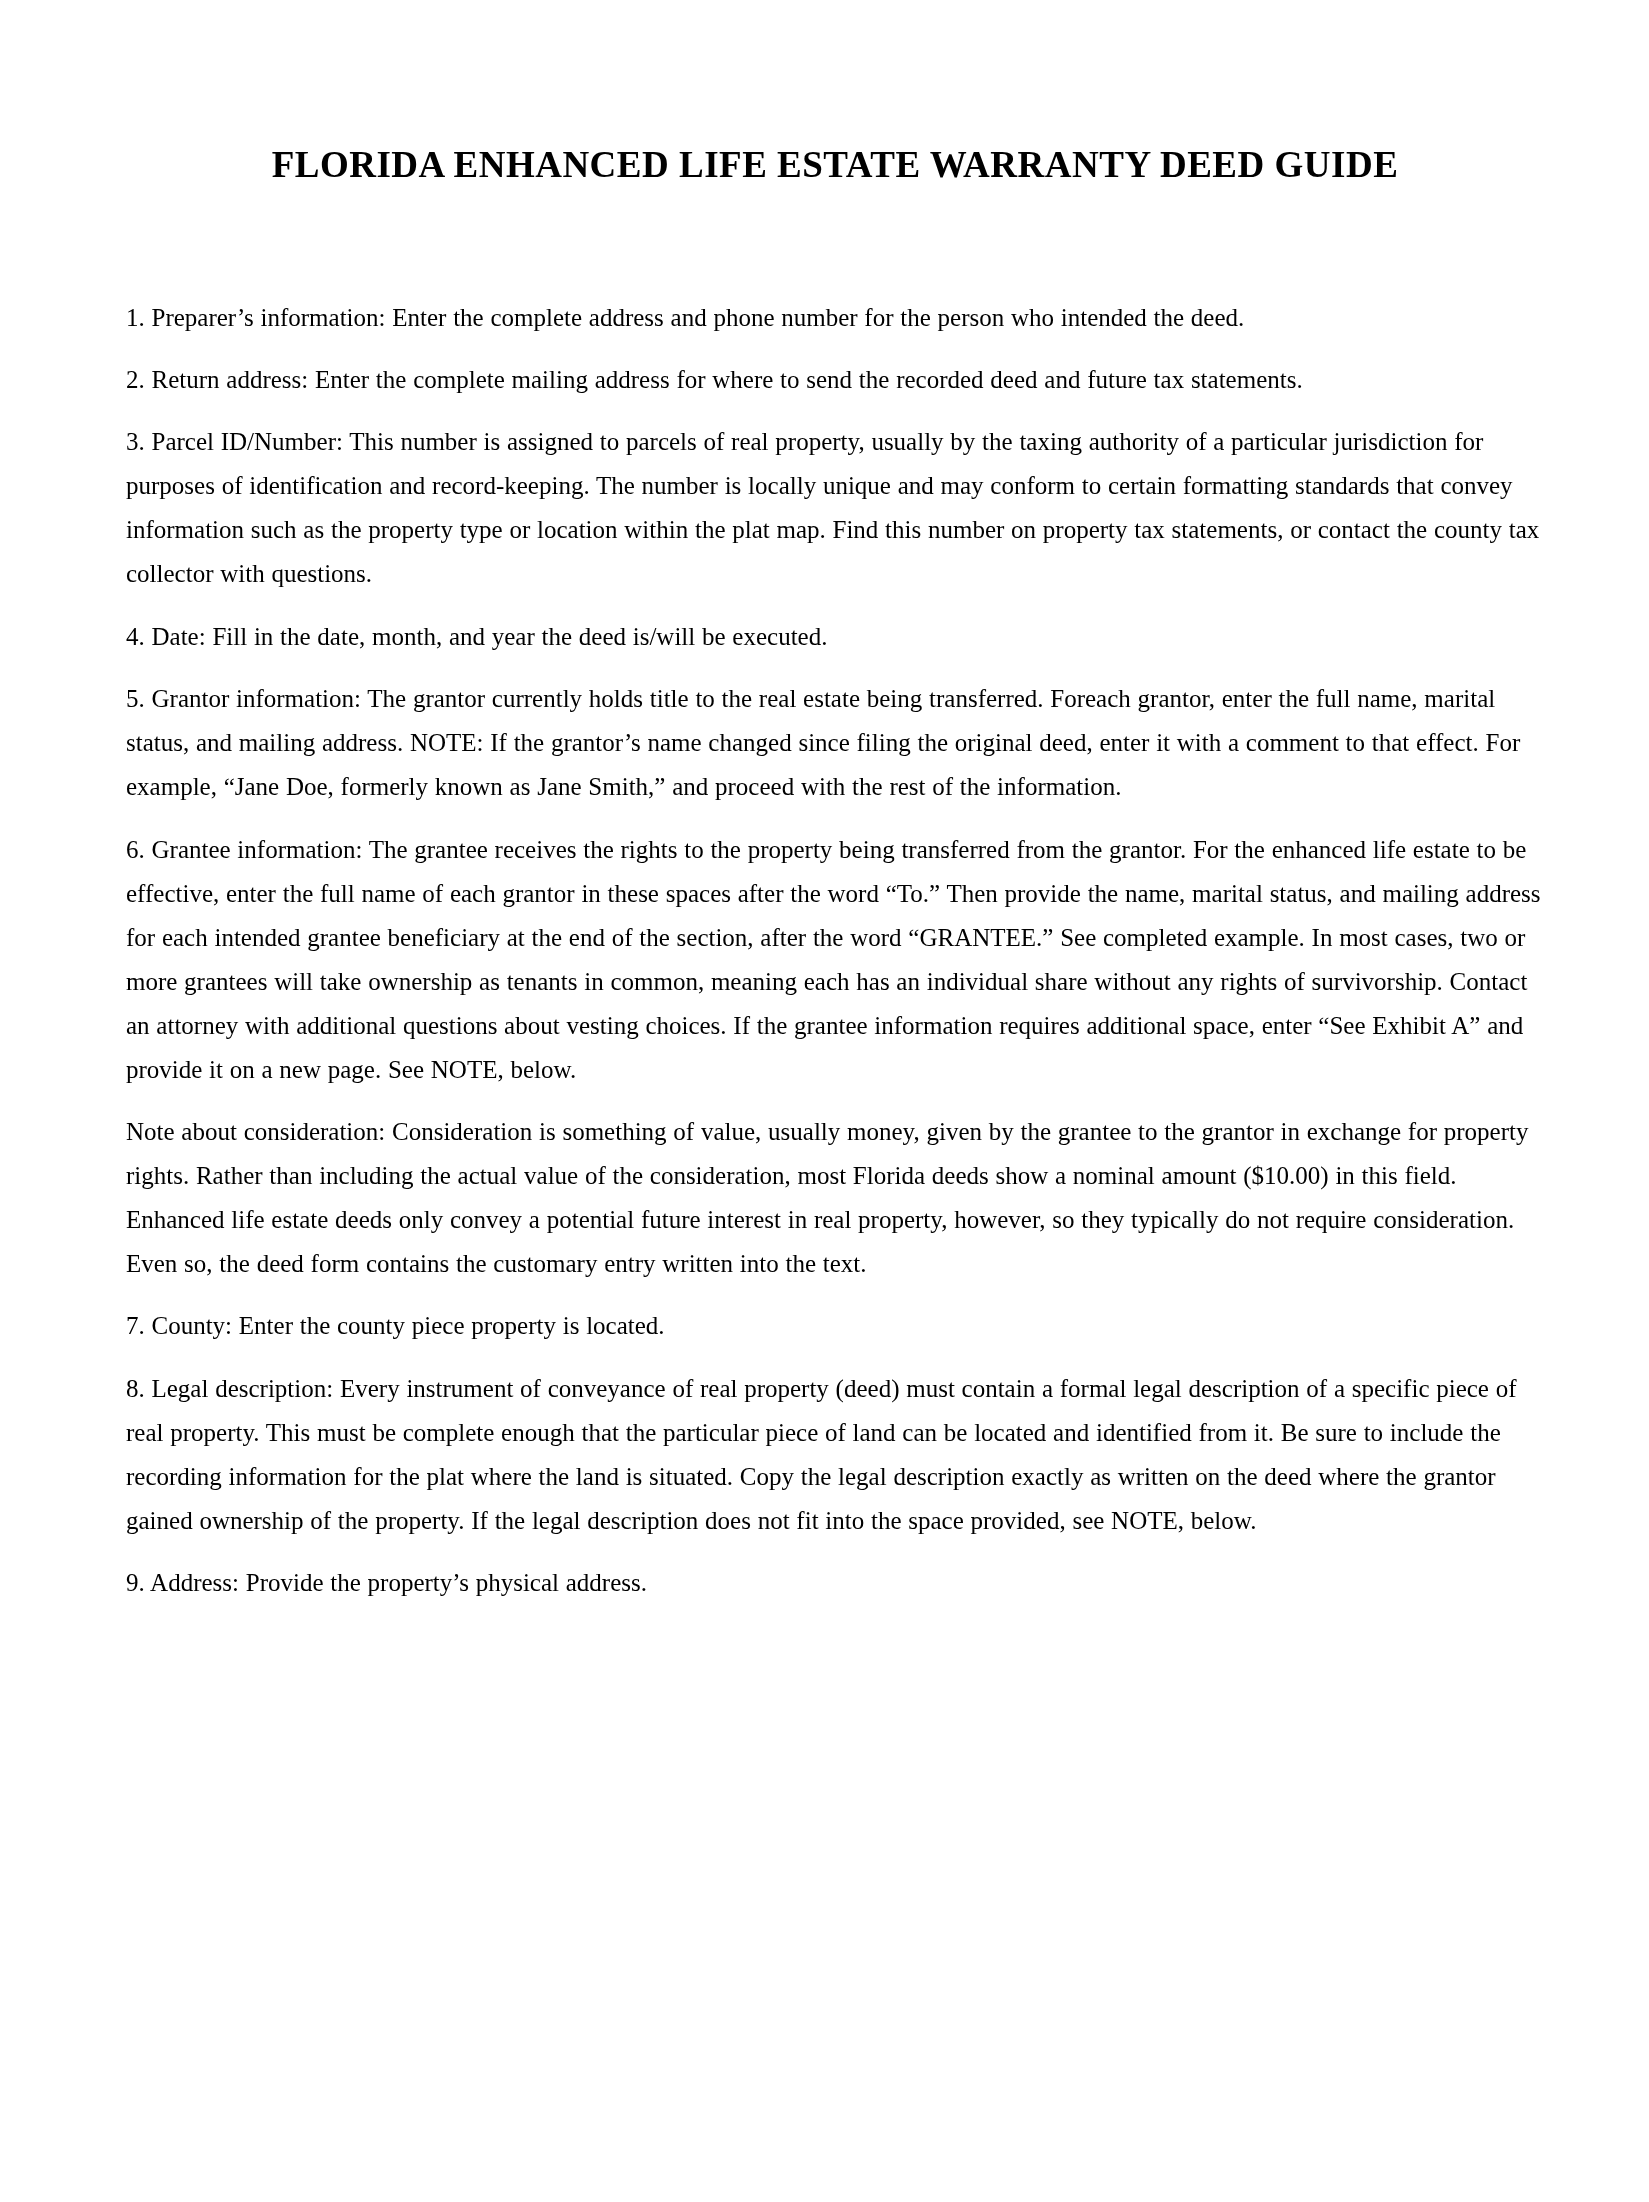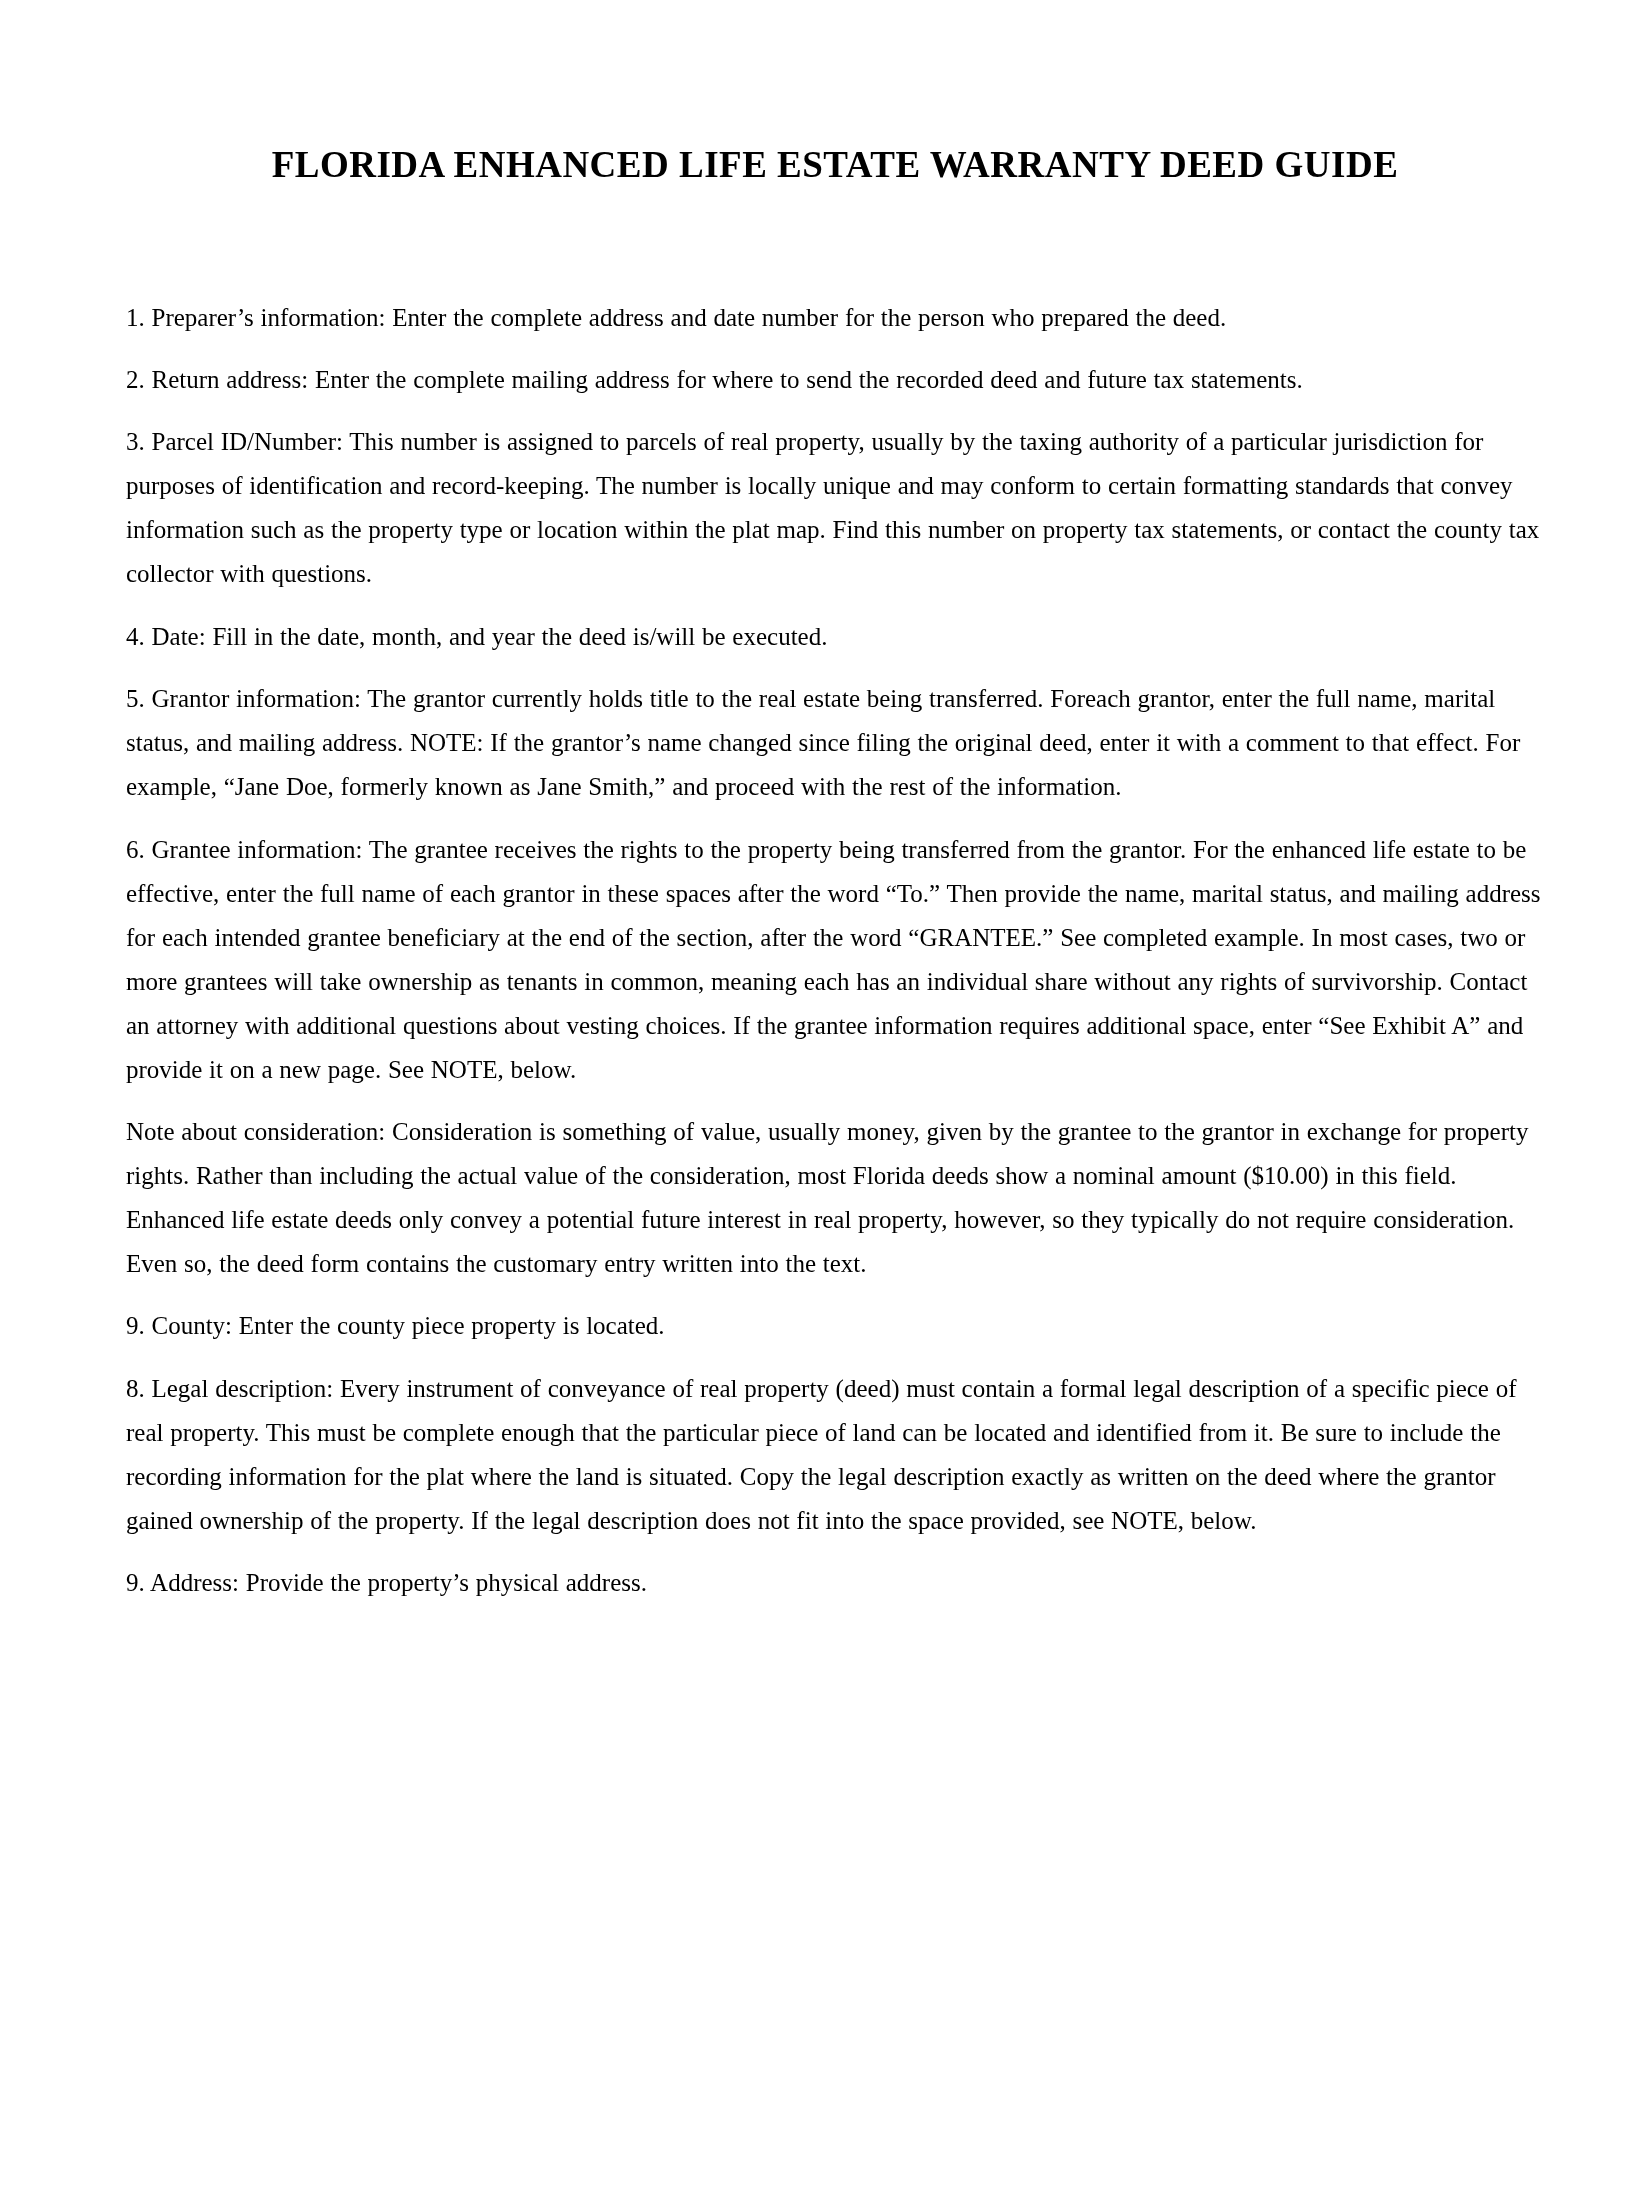--- a/index.html
+++ b/index.html
@@ -39,25 +39,25 @@
   .para b {
     font-weight: normal;
   }
 </style>
 </head>
 <body>
 
 <div class="page">
   <h1 class="doc-title">FLORIDA ENHANCED LIFE ESTATE WARRANTY DEED GUIDE</h1>
   <div class="doc-body">
-      <p class="para"><b>1. Preparer’s information:</b><span> Enter the complete address and date number for the person who prepared the deed.</span></p>
+      <p class="para"><b>1. Preparer’s information:</b><span> Enter the complete address and phone number for the person who intended the deed.</span></p>
       <p class="para"><b>2. Return address:</b><span> Enter the complete mailing address for where to send the recorded deed and future tax statements.</span></p>
       <p class="para"><b>3. Parcel ID/Number:</b><span> This number is assigned to parcels of real property, usually by the taxing authority of a particular jurisdiction for purposes of identification and record-keeping. The number is locally unique and may conform to certain formatting standards that convey information such as the property type or location within the plat map. Find this number on property tax statements, or contact the county tax collector with questions.</span></p>
       <p class="para"><b>4. Date:</b><span> Fill in the date, month, and year the deed is/will be executed.</span></p>
       <p class="para"><b>5. Grantor information:</b><span> The grantor currently holds title to the real estate being transferred. Foreach grantor, enter the full name, marital status, and mailing address. NOTE: If the grantor’s name changed since filing the original deed, enter it with a comment to that effect. For example, “Jane Doe, formerly known as Jane Smith,” and proceed with the rest of the information.</span></p>
       <p class="para"><b>6. Grantee information:</b><span> The grantee receives the rights to the property being transferred from the grantor. For the enhanced life estate to be effective, enter the full name of each grantor in these spaces after the word “To.” Then provide the name, marital status, and mailing address for each intended grantee beneficiary at the end of the section, after the word “GRANTEE.” See completed example. In most cases, two or more grantees will take ownership as tenants in common, meaning each has an individual share without any rights of survivorship. Contact an attorney with additional questions about vesting choices. If the grantee information requires additional space, enter “See Exhibit A” and provide it on a new page. See NOTE, below.</span></p>
       <p class="para"><b>Note about consideration:</b><span> Consideration is something of value, usually money, given by the grantee to the grantor in exchange for property rights. Rather than including the actual value of the consideration, most Florida deeds show a nominal amount ($10.00) in this field. Enhanced life estate deeds only convey a potential future interest in real property, however, so they typically do not require consideration. Even so, the deed form contains the customary entry written into the text.</span></p>
-      <p class="para"><b>9. County:</b><span> Enter the county piece property is located.</span></p>
+      <p class="para"><b>7. County:</b><span> Enter the county piece property is located.</span></p>
       <p class="para"><b>8. Legal description:</b><span> Every instrument of conveyance of real property (deed) must contain a formal legal description of a specific piece of real property. This must be complete enough that the particular piece of land can be located and identified from it. </span><b>Be sure to include the recording information for the plat where the land is situated. Copy the legal description exactly as written on the deed where the grantor gained ownership of the property.</b><span> If the legal description does not fit into the space provided, see NOTE, below.</span></p>
       <p class="para"><b>9. Address:</b><span> Provide the property’s physical address.</span></p>
     </div>
 </div>
 
 
 </body></html>

